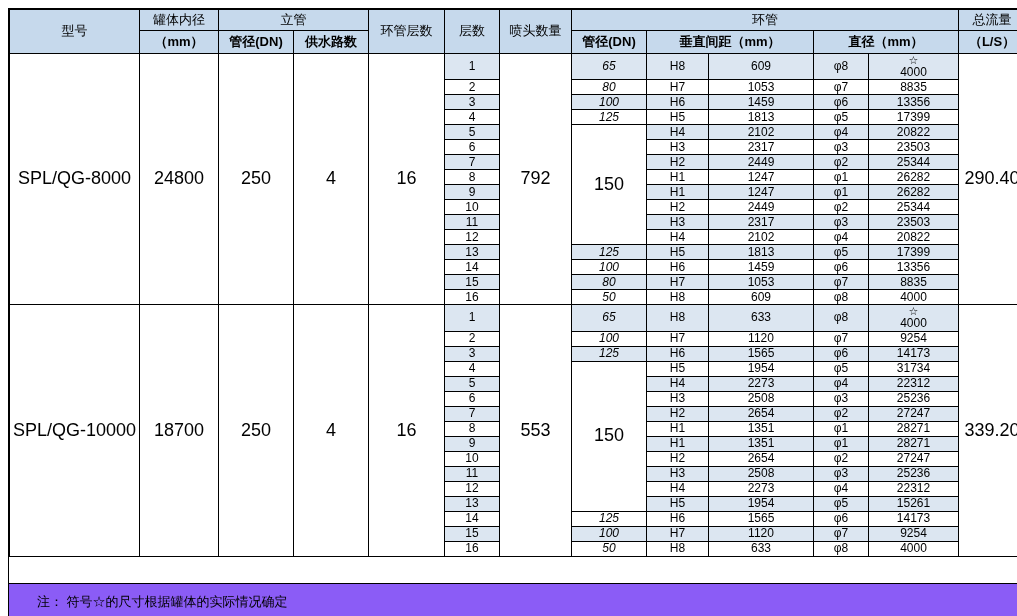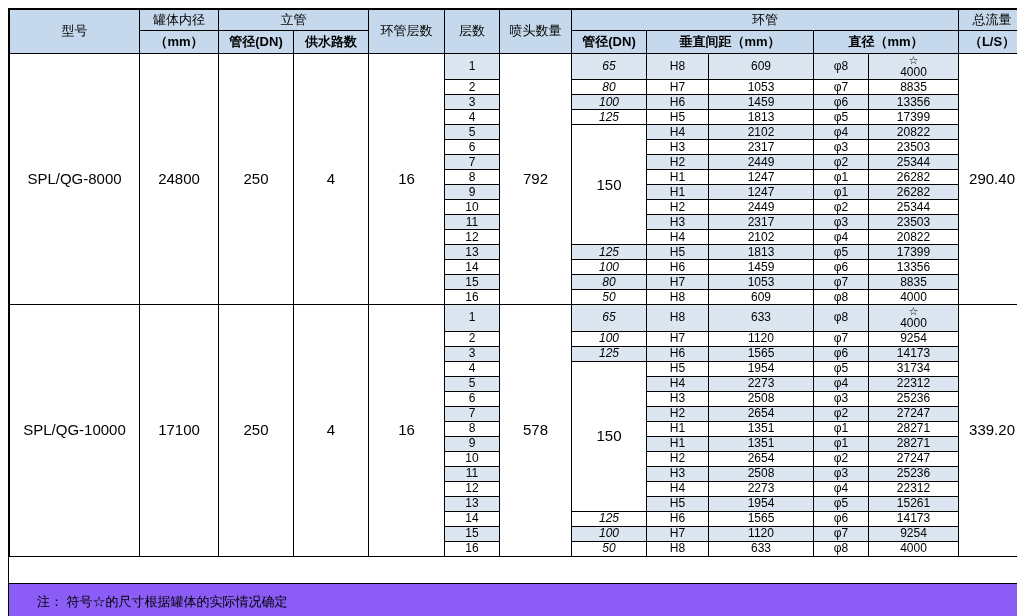--- a/index.html
+++ b/index.html
@@ -40,21 +40,21 @@
     background: #c6d9ec;
     font-weight: bold;
     font-size: 13px;
     height: 20px;
   }
   thead td.hdr2 {
     height: 22px;
     font-weight: bold;
   }
   .model-cell, .big-cell {
-    font-size: 15px;
+    font-size: 18px;
   }
   .row-h {
     height: 15px;
   }
   td.layer {
     background: #dce6f1;
     font-size: 12px;
   }
   td.layer.alt {
     background: #ffffff;
@@ -268,26 +268,26 @@
           <tr class="row-h">
             <td class="layer alt">16</td>
             <td class="dn alt">50</td>
             <td class="hval alt">H8</td>
             <td class="vval alt">609</td>
             <td class="dnum alt">φ8</td>
             <td class="dia alt">4000</td>
           </tr>
           <tr class="row-h" style="height: 22px;">
             <td rowspan="16" class="model-cell">SPL/QG-10000</td>
-            <td rowspan="16" class="big-cell">17100</td>
+            <td rowspan="16" class="big-cell">18700</td>
             <td rowspan="16" class="big-cell">250</td>
             <td rowspan="16" class="big-cell">4</td>
             <td rowspan="16" class="big-cell">16</td>
             <td class="layer">1</td>
-            <td rowspan="16" class="big-cell">578</td>
+            <td rowspan="16" class="big-cell">553</td>
             <td class="dn">65</td>
             <td class="hval">H8</td>
             <td class="vval">633</td>
             <td class="dnum">φ8</td>
             <td class="dia">
               <div class="star">☆</div>
               <div>4000</div>
             </td>
             <td rowspan="16" class="big-cell">339.20</td>
           </tr>

